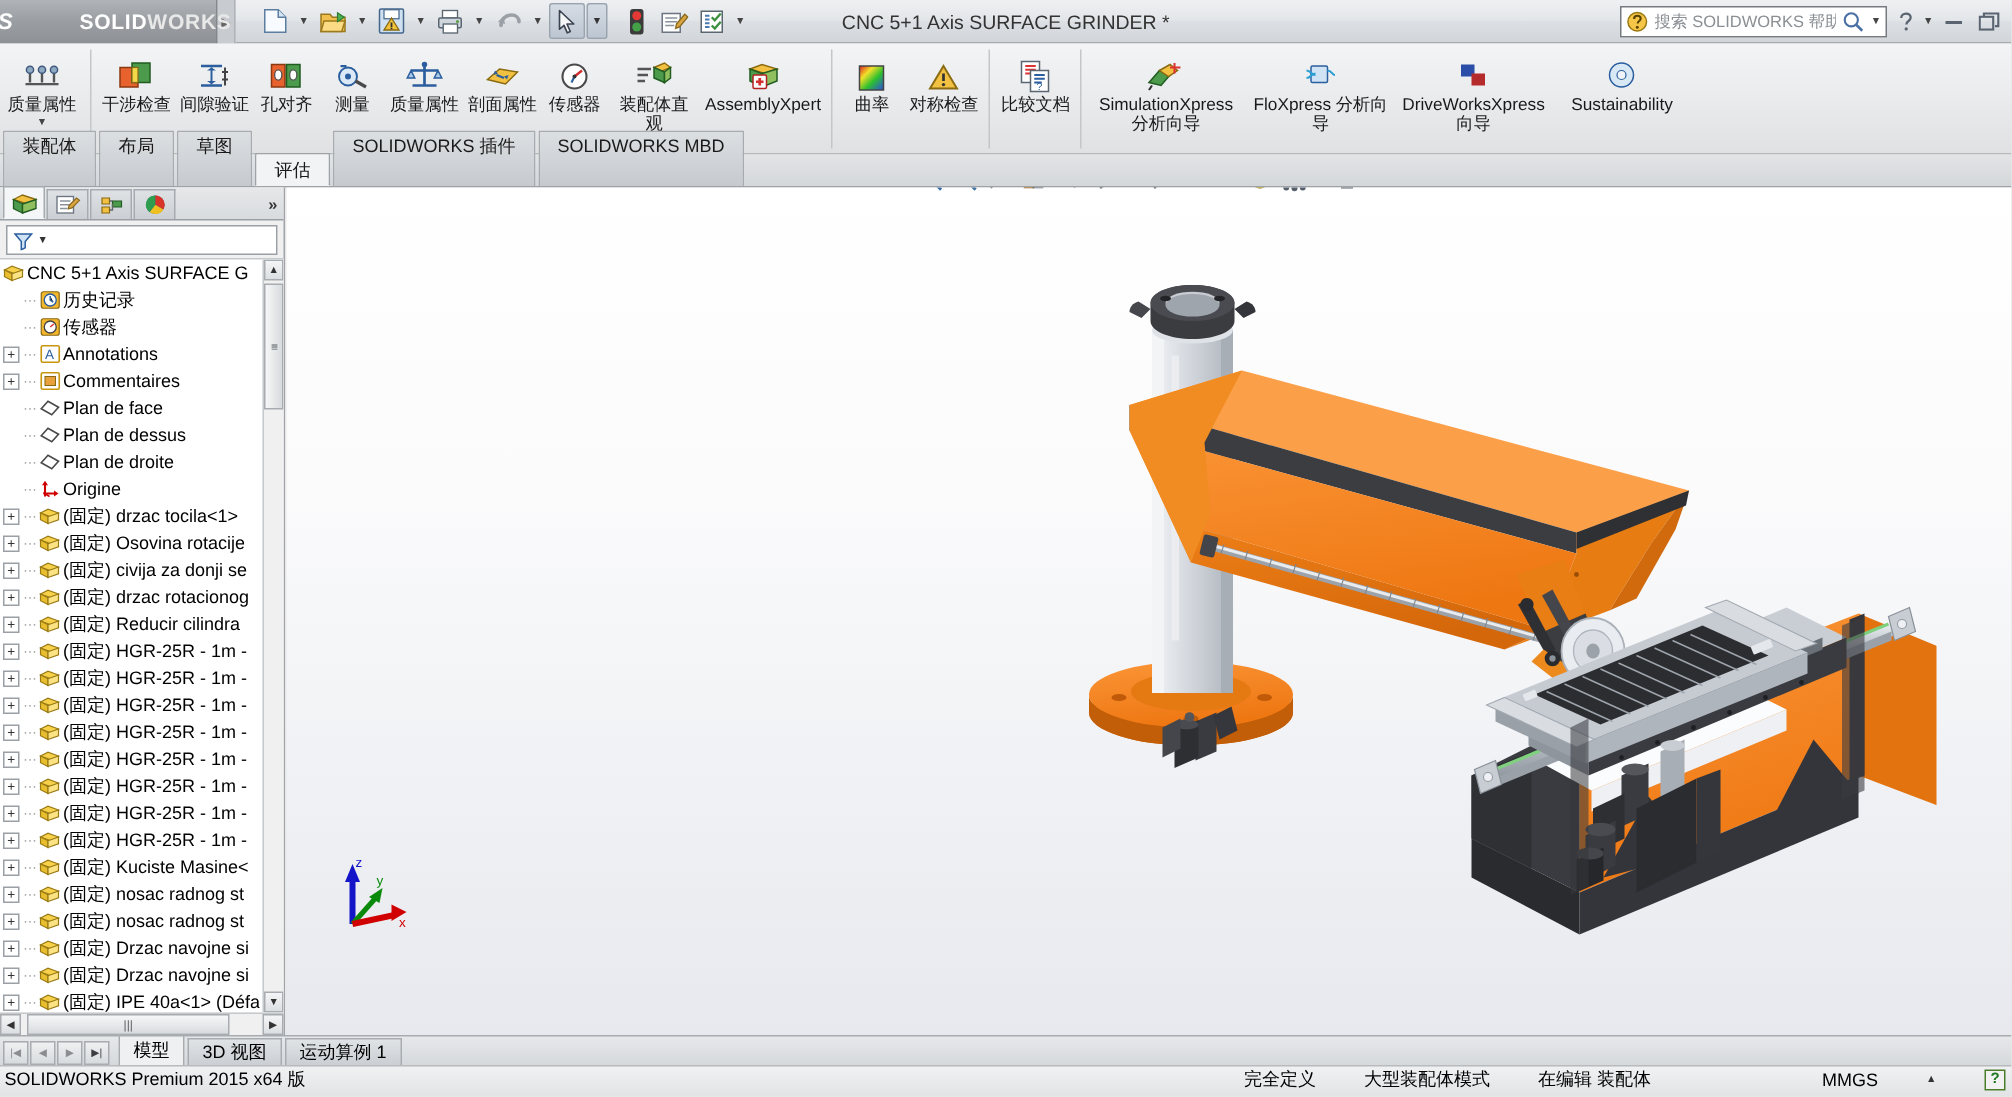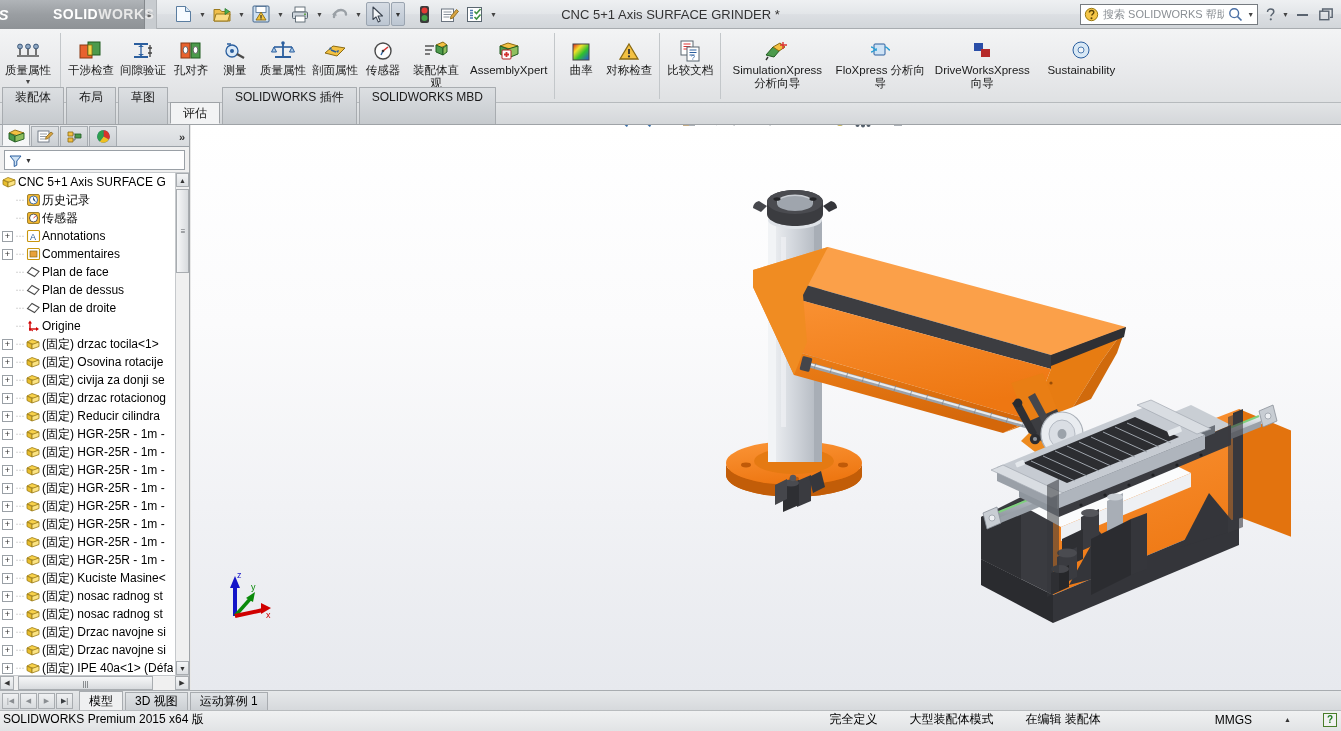--- a/index.html
+++ b/index.html
@@ -177,21 +177,21 @@
   .vt-caret { width:11px;height:22px;display:flex;align-items:center;justify-content:center;font-size:7px;color:#444;}
 
   .triad { position:absolute; left:30px; bottom:62px; width:60px; height:58px; }
   .model { position:absolute; left:300px; top:62px; }
 
   
   .bottombar {
     position:absolute; left:0; top:690px; width:1341px; height:20px;
     background:linear-gradient(to bottom,#e6e8ea,#d6d9dc);
     border-top:1px solid #a8acb0;
-    display:flex; align-items:center; padding-left:2px;
+    display:flex; align-items:flex-end; padding-left:2px;
   }
   .navbtn { width:17px;height:16px; background:linear-gradient(to bottom,#eff0f2,#d8dbde);
     border:1px solid #a8acb0; display:flex;align-items:center;justify-content:center;
     font-size:7px;color:#8a8e92; margin-right:1px;}
   .navbtn.en { color:#3a3e42; }
   .btab {
     height:18px; line-height:17px; padding:0 9px; font-size:12px; color:#000;
     background:linear-gradient(to bottom,#e0e3e6,#cbcfd3);
     border:1px solid #a8acb0; border-bottom:none; margin-right:2px;
   }

